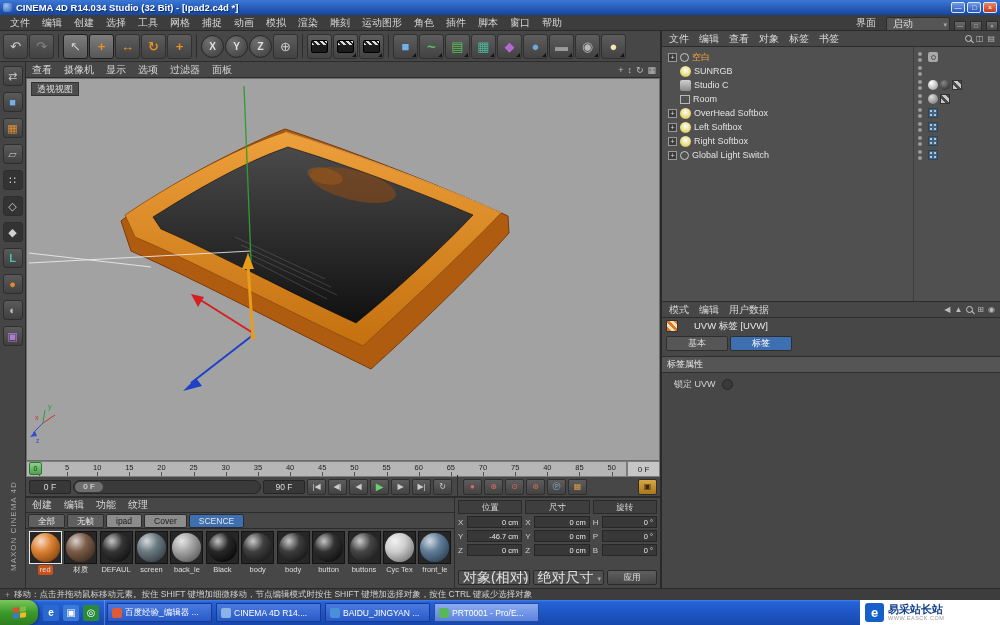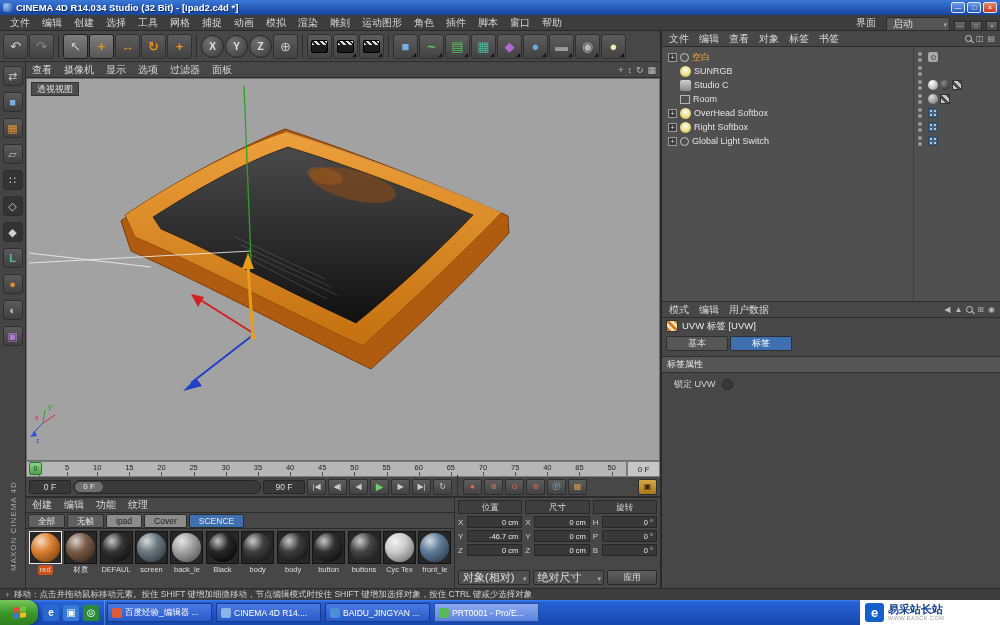--- a/index.html
+++ b/index.html
@@ -73,21 +73,21 @@
 .mlabel{font-size:7.5px;color:#ddd;line-height:10px;max-width:35px;overflow:hidden;white-space:nowrap;padding:0 2px;border-radius:2px;margin-top:1px}
 
 .coords{left:454px;top:497px;width:206px;height:91px;background:#474747;border-top:1px solid #2c2c2c;border-left:1px solid #2c2c2c;padding:2px 3px;display:flex;flex-direction:column}
 .cgrps{display:flex;gap:3px}
 .cgrp{flex:1}
 .ctitle{background:#3e3e3e;border:1px solid #2a2a2a;text-align:center;font-size:8.5px;line-height:12px;color:#ddd;margin-bottom:2px}
 .crow{display:flex;align-items:center;gap:2px;margin-bottom:2px}
 .caxis{width:7px;font-size:8px;color:#ccc;flex:none}
 .cfield{flex:1;height:12px;background:#383838;border:1px solid #262626;font-size:7.5px;color:#e8e8e8;display:flex;align-items:center;justify-content:flex-end;padding-right:3px;overflow:hidden;white-space:nowrap}
 .cbot{display:flex;gap:3px;margin-top:auto;padding-bottom:1px}
-.dd{flex:1;background:#4f4f4f;border:1px solid #2a2a2a;border-radius:2px;font-size:11px;line-height:13px;padding:0 12px 0 4px;position:relative;color:#e0e0e0;white-space:nowrap;overflow:hidden}
+.dd{flex:1;background:#4f4f4f;border:1px solid #2a2a2a;border-radius:2px;font-size:14px;line-height:13px;padding:0 12px 0 4px;position:relative;color:#e0e0e0;white-space:nowrap;overflow:hidden}
 .dd::after{content:"▾";position:absolute;right:2px;top:1px;font-size:7px;color:#aaa}
 .applybtn{width:50px;background:linear-gradient(#5f5f5f,#464646);border:1px solid #2a2a2a;border-radius:2px;font-size:8.5px;line-height:13px;text-align:center;color:#e6e6e6}
 
 .rpanel{left:660px;top:31px;width:340px;height:557px;background:#474747;border-left:2px solid #292929}
 .pmenu{height:16px;display:flex;align-items:center;border-bottom:1px solid #2c2c2c;padding:0 2px}
 .pmenu .mitem{padding:0 5px}
 .picons{margin-left:auto;display:flex;gap:4px;align-items:center;color:#bbb;font-size:8px;padding-right:3px}
 .mag{position:relative;width:7px;height:7px;border:1.3px solid #c8c8c8;border-radius:50%;display:inline-block}
 .mag::after{content:"";position:absolute;width:4px;height:1.3px;background:#c8c8c8;transform:rotate(45deg);right:-3px;bottom:-1px}
 .tree{height:255px;background:#505050;border-bottom:1px solid #2c2c2c;position:relative;padding-top:3px}
@@ -106,21 +106,21 @@
 .vdot{width:4px;height:4px;border-radius:50%;background:#9a9a9a}
 .tags{width:72px;display:flex;gap:2px;align-items:center;flex:none}
 .tg{width:10px;height:10px;flex:none}
 .t-lock{background:#a8a8a8;border-radius:2px;position:relative}
 .t-lock::before{content:"";position:absolute;left:2.5px;top:2.5px;width:3px;height:3px;border:1px solid #555;border-radius:50%}
 .t-ballL{border-radius:50%;background:radial-gradient(circle at 35% 30%,#fff,#909090)}
 .t-ballD{border-radius:50%;background:radial-gradient(circle at 35% 30%,#888,#1c1c1c)}
 .t-ballG{border-radius:50%;background:radial-gradient(circle at 35% 30%,#ddd,#6a6a6a)}
 .t-check{background:repeating-linear-gradient(45deg,#c8c8c8 0 3px,#4a4a4a 3px 6px);border:1px solid #333}
 .t-grid{background-color:#46607a;background-image:radial-gradient(#a8c8e8 1px,transparent 1.3px);background-size:4px 4px;border:1px solid #2e4258}
-.amtitle{height:16px;display:flex;align-items:center;padding:0 4px;gap:4px;font-size:9.5px;color:#e8e8e8}
+.amtitle{height:16px;display:flex;align-items:center;padding:0 4px;gap:16px;font-size:9.5px;color:#e8e8e8}
 .uvwicon{width:12px;height:12px;background:repeating-linear-gradient(45deg,#e07820 0 3px,#f0e0c0 3px 6px);border:1px solid #333;flex:none}
 .tabs{display:flex;gap:2px;padding:2px 4px}
 .tab{padding:0 21px;line-height:13px;background:#565656;border:1px solid #2e2e2e;border-radius:2px;font-size:9px;color:#ddd}
 .tab.active{background:#3e6fb0;color:#fff}
 .section{background:#555;border-top:1px solid #2e2e2e;border-bottom:1px solid #2e2e2e;padding:1px 5px;font-size:9px;color:#e8e8e8;margin-top:3px}
 .prop{display:flex;align-items:center;gap:6px;padding:5px 12px;font-size:9px}
 .propbox{width:11px;height:11px;background:#3a3a3a;border:1px solid #262626;border-radius:6px}
 
 .statusbar{left:0;top:588px;width:1000px;height:12px;background:#3d3d3d;border-top:1px solid #2a2a2a;display:flex;align-items:center;gap:4px;padding:0 5px;font-size:8.5px;color:#cfcfcf;white-space:nowrap;overflow:hidden}
 .taskbar{left:0;top:600px;width:1000px;height:25px;background:linear-gradient(#3f81f0 0%,#2663d8 8%,#1f56c4 50%,#1648ad 100%);display:flex;align-items:stretch}
@@ -600,20 +600,32 @@
           <i class="vdot"></i>
           <i class="vdot"></i>
         </span>
       <span class="tags">
           <span class="tg t-grid"></span>
         </span>
     </div>
     <div class="orow">
       <span class="exp">+</span>
       <span class="oicon i-light"></span>
+      <span class="olabel">Left Softbox</span>
+      <span class="vcol">
+          <i class="vdot"></i>
+          <i class="vdot"></i>
+        </span>
+      <span class="tags">
+          <span class="tg t-grid"></span>
+        </span>
+    </div>
+    <div class="orow">
+      <span class="exp">+</span>
+      <span class="oicon i-light"></span>
       <span class="olabel">Right Softbox</span>
       <span class="vcol">
           <i class="vdot"></i>
           <i class="vdot"></i>
         </span>
       <span class="tags">
           <span class="tg t-grid"></span>
         </span>
     </div>
     <div class="orow">

